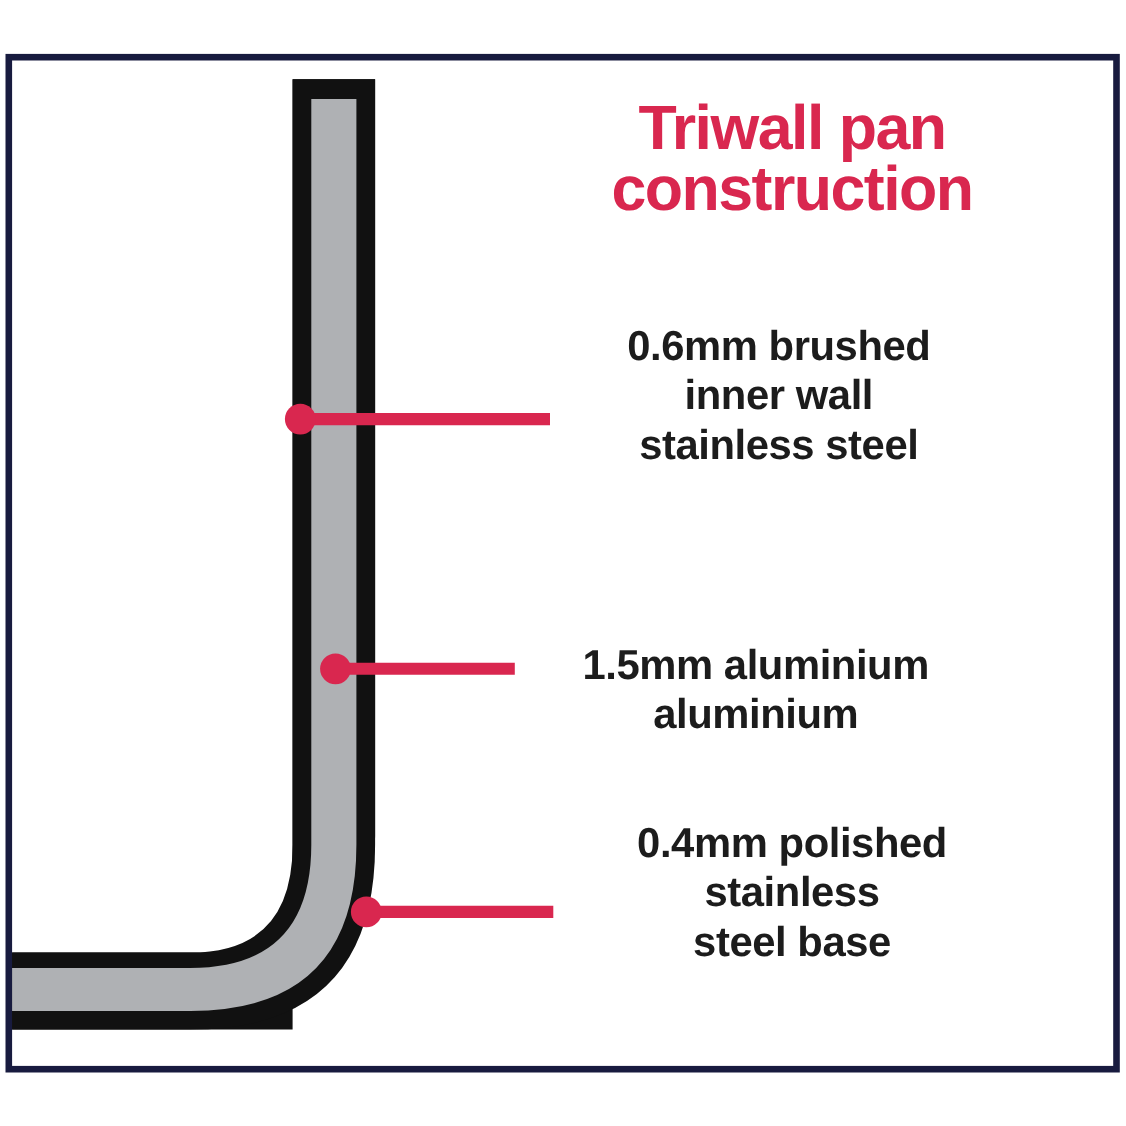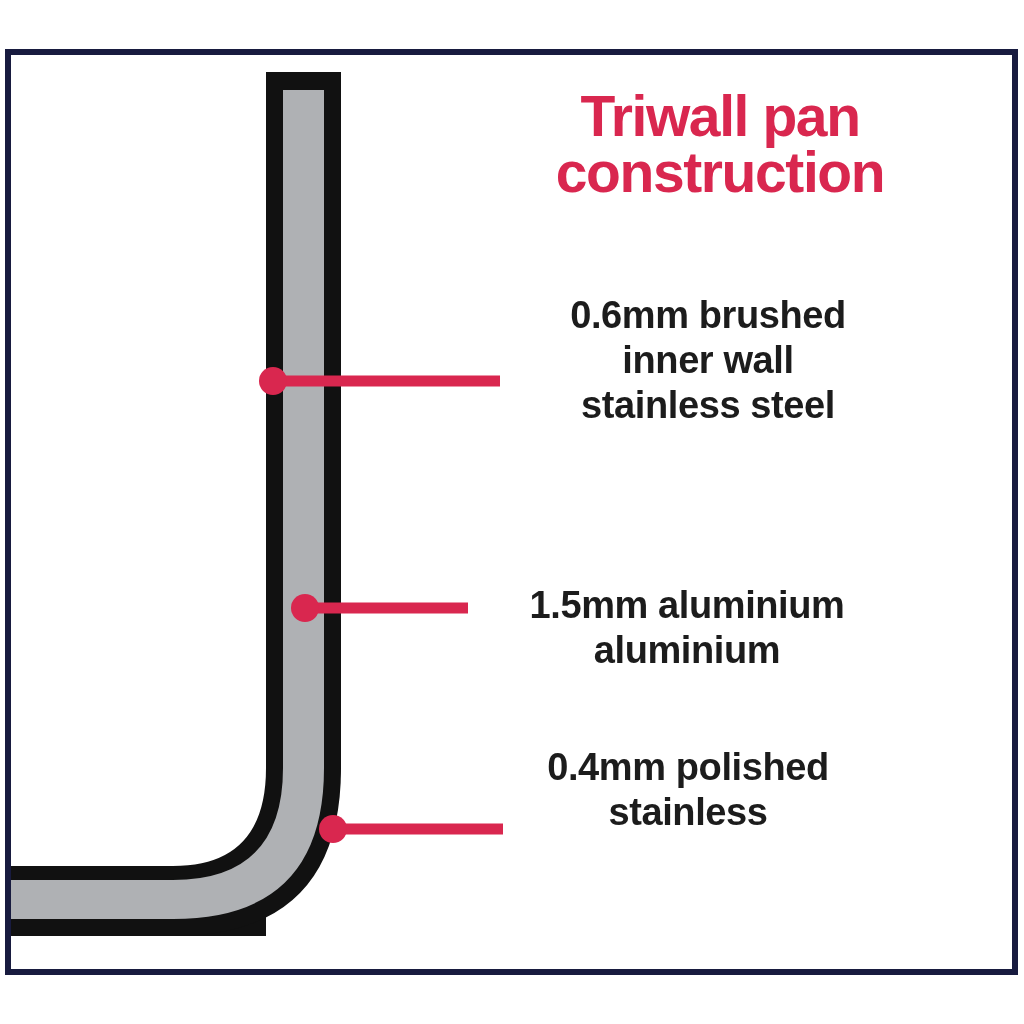--- a/index.html
+++ b/index.html
@@ -61,21 +61,21 @@
     font-size: 38px;
     line-height: 1.18;
     font-weight: 700;
     text-align: center;
     letter-spacing: -0.4px;
   }
   .label .line { display: block; white-space: nowrap; }
 
   .label-1 { left: 476px; top: 293px; width: 464px; }
   .label-2 { left: 452px; top: 548px; width: 470px; margin-top: 35px; }
-  .label-3 { left: 456px; top: 745px; width: 464px; text-align: center; }
+  .label-3 { left: 488px; top: 745px; width: 464px; text-align: center; }
 </style>
 </head>
 <body>
 
 <div id="page">
 
   <div class="frame"></div>
 
   <svg class="diagram" viewBox="0 0 1024 1024">
 
@@ -137,15 +137,16 @@
   </div>
 
   <div class="label label-2">
     <span class="line">1.5mm aluminium</span>
     <span class="line">aluminium</span>
   </div>
 
   <div class="label label-3">
     <span class="line">0.4mm polished</span>
     <span class="line">stainless</span>
+    <span class="line">steel base</span>
   </div>
 
 </div>
 
 </body></html>

